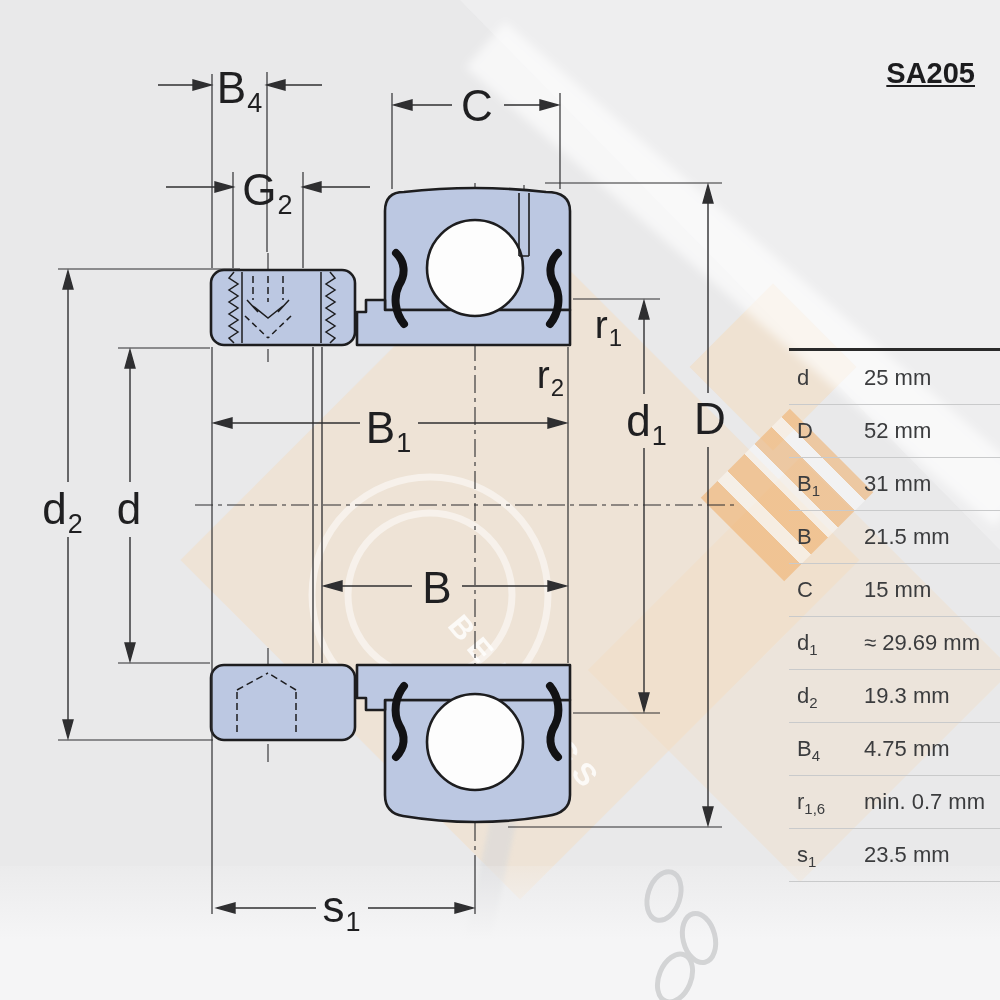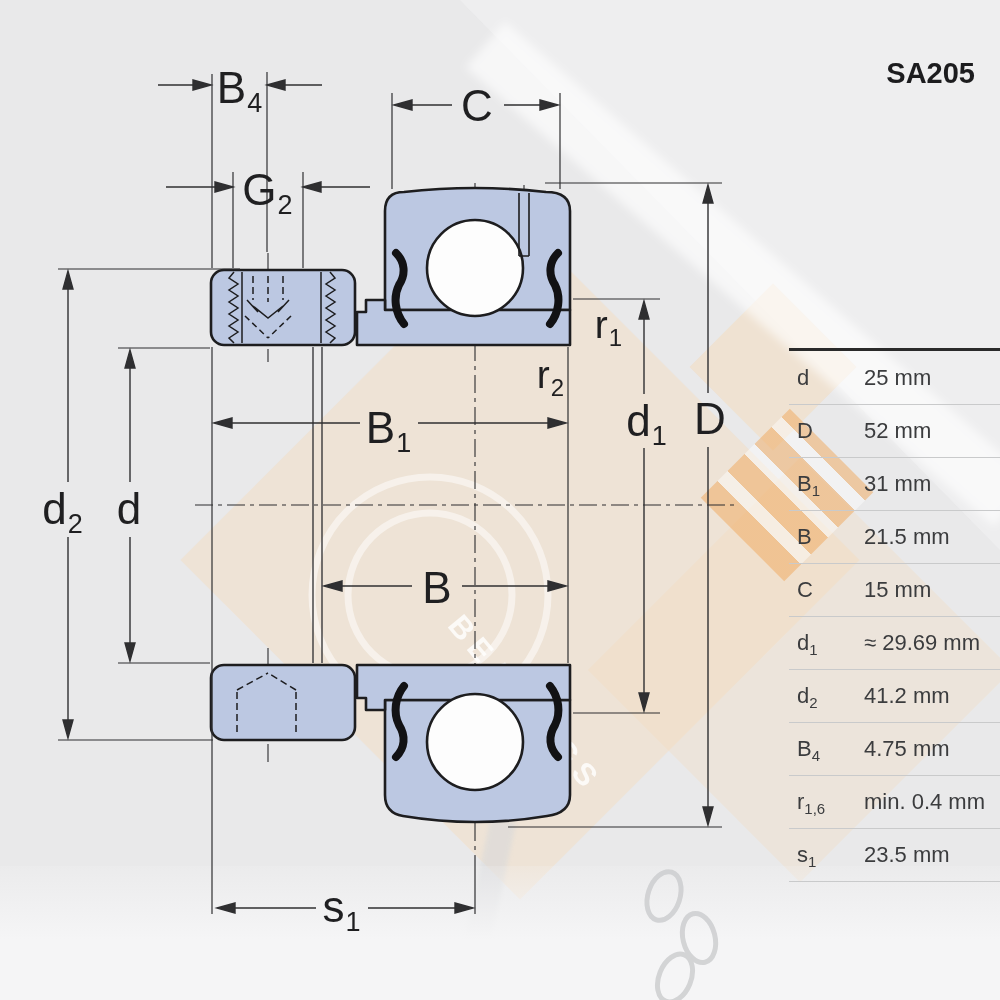--- a/index.html
+++ b/index.html
@@ -32,21 +32,21 @@
     user-select:none;}
   
   .drawing{position:absolute;left:0;top:0;width:1000px;height:1000px;}
   
   .dim-label{position:absolute;transform:translate(-50%,-50%);
     font-size:44px;color:#1f1f21;white-space:nowrap;line-height:1;}
   .dim-label .sub{font-size:27px;position:relative;top:9px;left:1px;}
   .dim-label.small{font-size:39px;padding-left:48px;}
   .dim-label.small .sub{font-size:24px;top:8px;}
   
-  .part-number{position:absolute;top:57px;right:25px;font-size:29px;font-weight:bold;color:#1c1c1e;}
+  .part-number{position:absolute;top:57px;right:25px;font-size:29px;font-weight:bold;color:#1c1c1e;text-decoration:underline;}
   
   .dim-table{position:absolute;left:789px;top:348px;width:211px;}
   .dim-table .title{font-size:31px;font-weight:500;color:#2e2f31;margin:0 0 22px 1px;}
   .dim-table .rule{height:3px;background:#2a2a2a;margin-bottom:1px;}
   .trow{display:flex;align-items:center;height:52px;border-bottom:1px solid #c9cacb;
     font-size:22px;color:#3b3c3e;}
   .trow .lbl{width:75px;padding-left:8px;box-sizing:border-box;}
   .trow .val{flex:1;}
   .trow .sub{font-size:15px;position:relative;top:5px;}
 </style>
@@ -241,29 +241,29 @@
     <div class="trow">
       <span class="lbl"><span>C</span><span class="sub"></span></span>
       <span class="val">15 mm</span>
     </div>
     <div class="trow">
       <span class="lbl"><span>d</span><span class="sub">1</span></span>
       <span class="val">≈ 29.69 mm</span>
     </div>
     <div class="trow">
       <span class="lbl"><span>d</span><span class="sub">2</span></span>
-      <span class="val">41.2 mm</span>
+      <span class="val">19.3 mm</span>
     </div>
     <div class="trow">
       <span class="lbl"><span>B</span><span class="sub">4</span></span>
       <span class="val">4.75 mm</span>
     </div>
     <div class="trow">
       <span class="lbl"><span>r</span><span class="sub">1,6</span></span>
-      <span class="val">min. 0.4 mm</span>
+      <span class="val">min. 0.7 mm</span>
     </div>
     <div class="trow">
       <span class="lbl"><span>s</span><span class="sub">1</span></span>
       <span class="val">23.5 mm</span>
     </div>
   </div>
 
 </div>
 
 </body></html>

